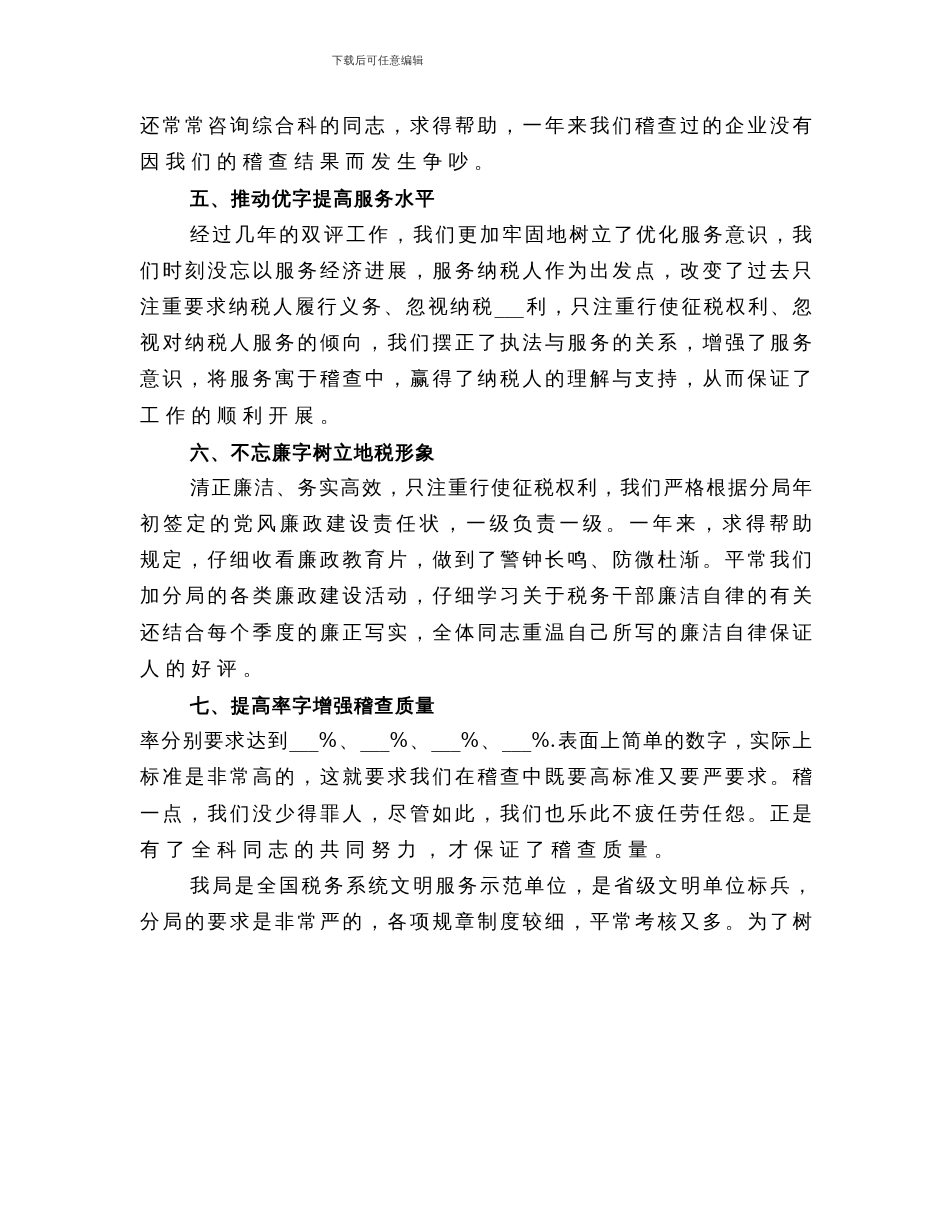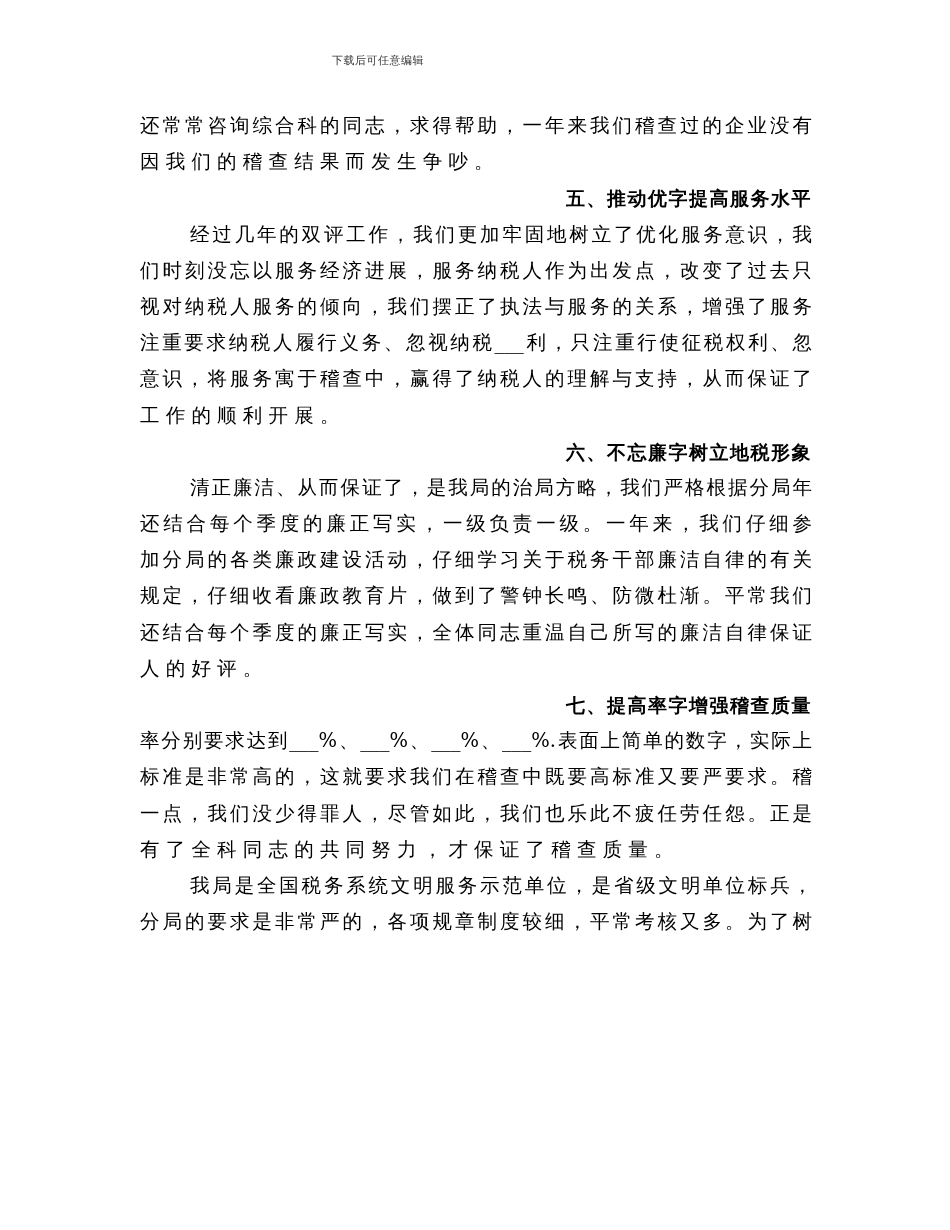--- a/index.html
+++ b/index.html
@@ -4,44 +4,44 @@
 <style>
   html, body { margin: 0; padding: 0; background: #ffffff; }
   body { width: 950px; height: 1230px; position: relative; overflow: hidden;
          font-family: "DejaVu Serif", "Liberation Serif", serif; color: #000; }
   .header { position: absolute; top: 53px; left: 0; width: 756px; text-align: center;
             font-size: 11px; color: #333; letter-spacing: 0.5px;
             font-family: "DejaVu Sans", "Liberation Sans", sans-serif; }
   .content { position: absolute; top: 108px; left: 140px; width: 672px; }
   .line { height: 36.2px; line-height: 36.2px; font-size: 19.5px; white-space: nowrap;
           letter-spacing: 6.2px; overflow: visible; }
-  .line.indent { padding-left: 50px; text-align: right; }
+  .line.indent { padding-left: 50px; }
   .heading { font-weight: bold; letter-spacing: 1.5px; font-family: "DejaVu Sans", "Liberation Sans", sans-serif; font-size: 19px; }
   .justify { text-align: justify; text-align-last: justify; letter-spacing: 0; }
 </style>
 </head>
 <body>
 
 <div class="header">下载后可任意编辑</div>
 
 <div class="content" id="content">
     <div class="line justify">还常常咨询综合科的同志，求得帮助，一年来我们稽查过的企业没有</div>
     <div class="line">因我们的稽查结果而发生争吵。</div>
     <div class="line heading indent">五、推动优字提高服务水平</div>
     <div class="line indent justify">经过几年的双评工作，我们更加牢固地树立了优化服务意识，我</div>
     <div class="line justify">们时刻没忘以服务经济进展，服务纳税人作为出发点，改变了过去只</div>
+    <div class="line justify">注重要求纳税人履行义务、忽视纳税___利，只注重行使征税权利、忽</div>
     <div class="line justify">视对纳税人服务的倾向，我们摆正了执法与服务的关系，增强了服务</div>
-    <div class="line justify">注重要求纳税人履行义务、忽视纳税___利，只注重行使征税权利、忽</div>
     <div class="line justify">意识，将服务寓于稽查中，赢得了纳税人的理解与支持，从而保证了</div>
     <div class="line">工作的顺利开展。</div>
     <div class="line heading indent">六、不忘廉字树立地税形象</div>
-    <div class="line indent justify">清正廉洁、从而保证了，是我局的治局方略，我们严格根据分局年</div>
-    <div class="line justify">还结合每个季度的廉正写实，一级负责一级。一年来，我们仔细参</div>
+    <div class="line indent justify">清正廉洁、务实高效，只注重行使征税权利，我们严格根据分局年</div>
+    <div class="line justify">初签定的党风廉政建设责任状，一级负责一级。一年来，求得帮助</div>
+    <div class="line justify">规定，仔细收看廉政教育片，做到了警钟长鸣、防微杜渐。平常我们</div>
     <div class="line justify">加分局的各类廉政建设活动，仔细学习关于税务干部廉洁自律的有关</div>
-    <div class="line justify">规定，仔细收看廉政教育片，做到了警钟长鸣、防微杜渐。平常我们</div>
     <div class="line justify">还结合每个季度的廉正写实，全体同志重温自己所写的廉洁自律保证</div>
     <div class="line">人的好评。</div>
     <div class="line heading indent">七、提高率字增强稽查质量</div>
     <div class="line justify">率分别要求达到___%、___%、___%、___%.表面上简单的数字，实际上</div>
     <div class="line justify">标准是非常高的，这就要求我们在稽查中既要高标准又要严要求。稽</div>
     <div class="line justify">一点，我们没少得罪人，尽管如此，我们也乐此不疲任劳任怨。正是</div>
     <div class="line">有了全科同志的共同努力，才保证了稽查质量。</div>
     <div class="line indent justify">我局是全国税务系统文明服务示范单位，是省级文明单位标兵，</div>
     <div class="line justify">分局的要求是非常严的，各项规章制度较细，平常考核又多。为了树</div>
   </div>

